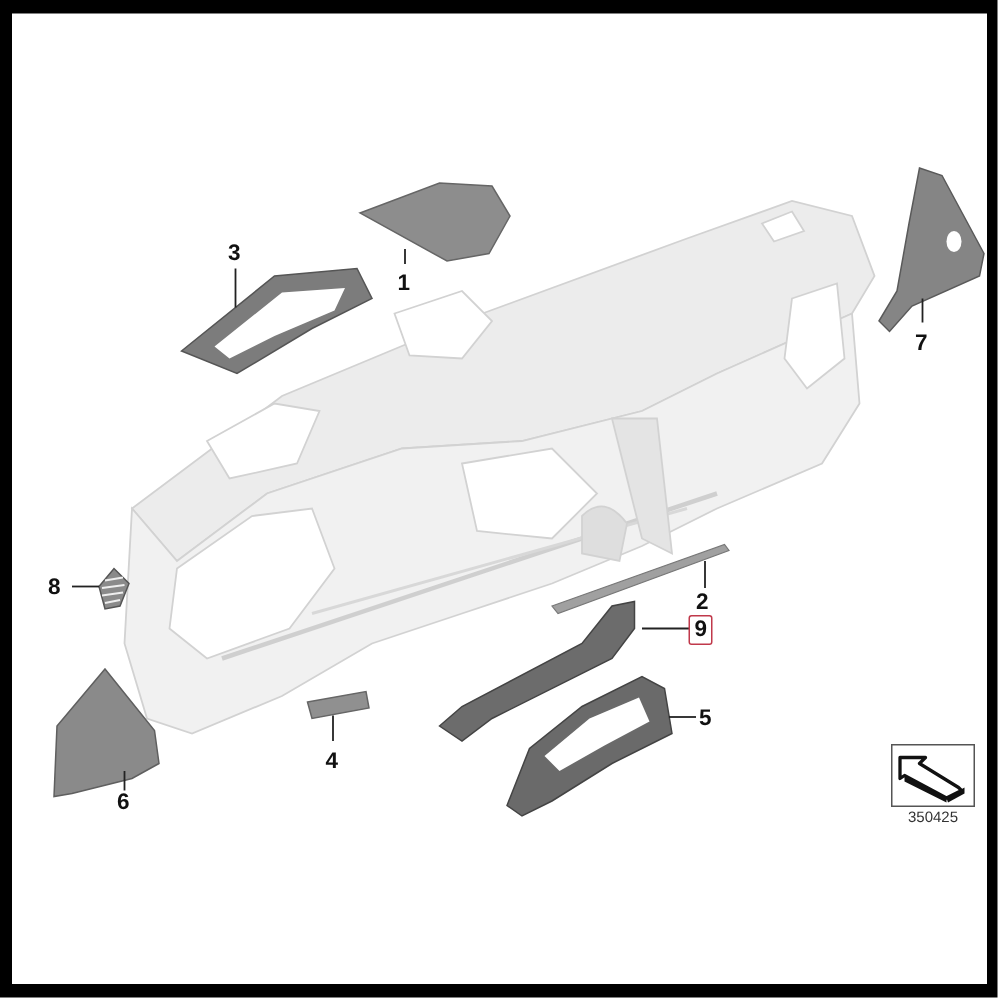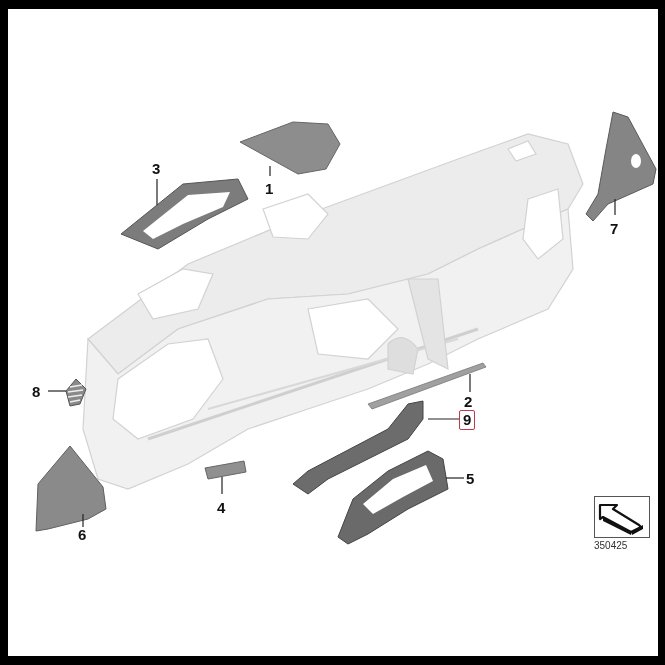--- a/index.html
+++ b/index.html
@@ -2,21 +2,21 @@
 <html><head>
 <meta charset="utf-8">
 <style>
   html, body { margin: 0; padding: 0; }
   body { width: 665px; height: 665px; background: #000; position: relative; overflow: hidden; font-family: "Liberation Sans", sans-serif; }
   .canvas { position: absolute; left: 8px; top: 9px; width: 650px; height: 647px; background: #fff; overflow: hidden; }
   .diagram { position: absolute; left: 0; top: 0; width: 650px; height: 647px; }
   .callout { position: absolute; font-weight: bold; font-size: 15px; color: #111; line-height: 1; }
   .callout.highlight { border: 1.5px solid #c0394b; border-radius: 2px; padding: 1px 3px 2px 3px; background: #fff; }
   .ref-box { position: absolute; left: 586px; top: 487px; width: 54px; height: 40px; border: 1px solid #555; background: #fff; }
-  .ref-number { position: absolute; left: 586px; top: 531px; width: 56px; font-size: 10px; color: #333; }
+  .ref-number { position: absolute; left: 586px; top: 531px; width: 56px; text-align: center; font-size: 10px; color: #333; }
 </style>
 </head>
 <body>
 
 <div class="canvas">
 
   <svg class="diagram" viewBox="0 0 650 647" xmlns="http://www.w3.org/2000/svg">
 
     <g fill="#ececec" stroke="#d2d2d2" stroke-width="1.2">
 

